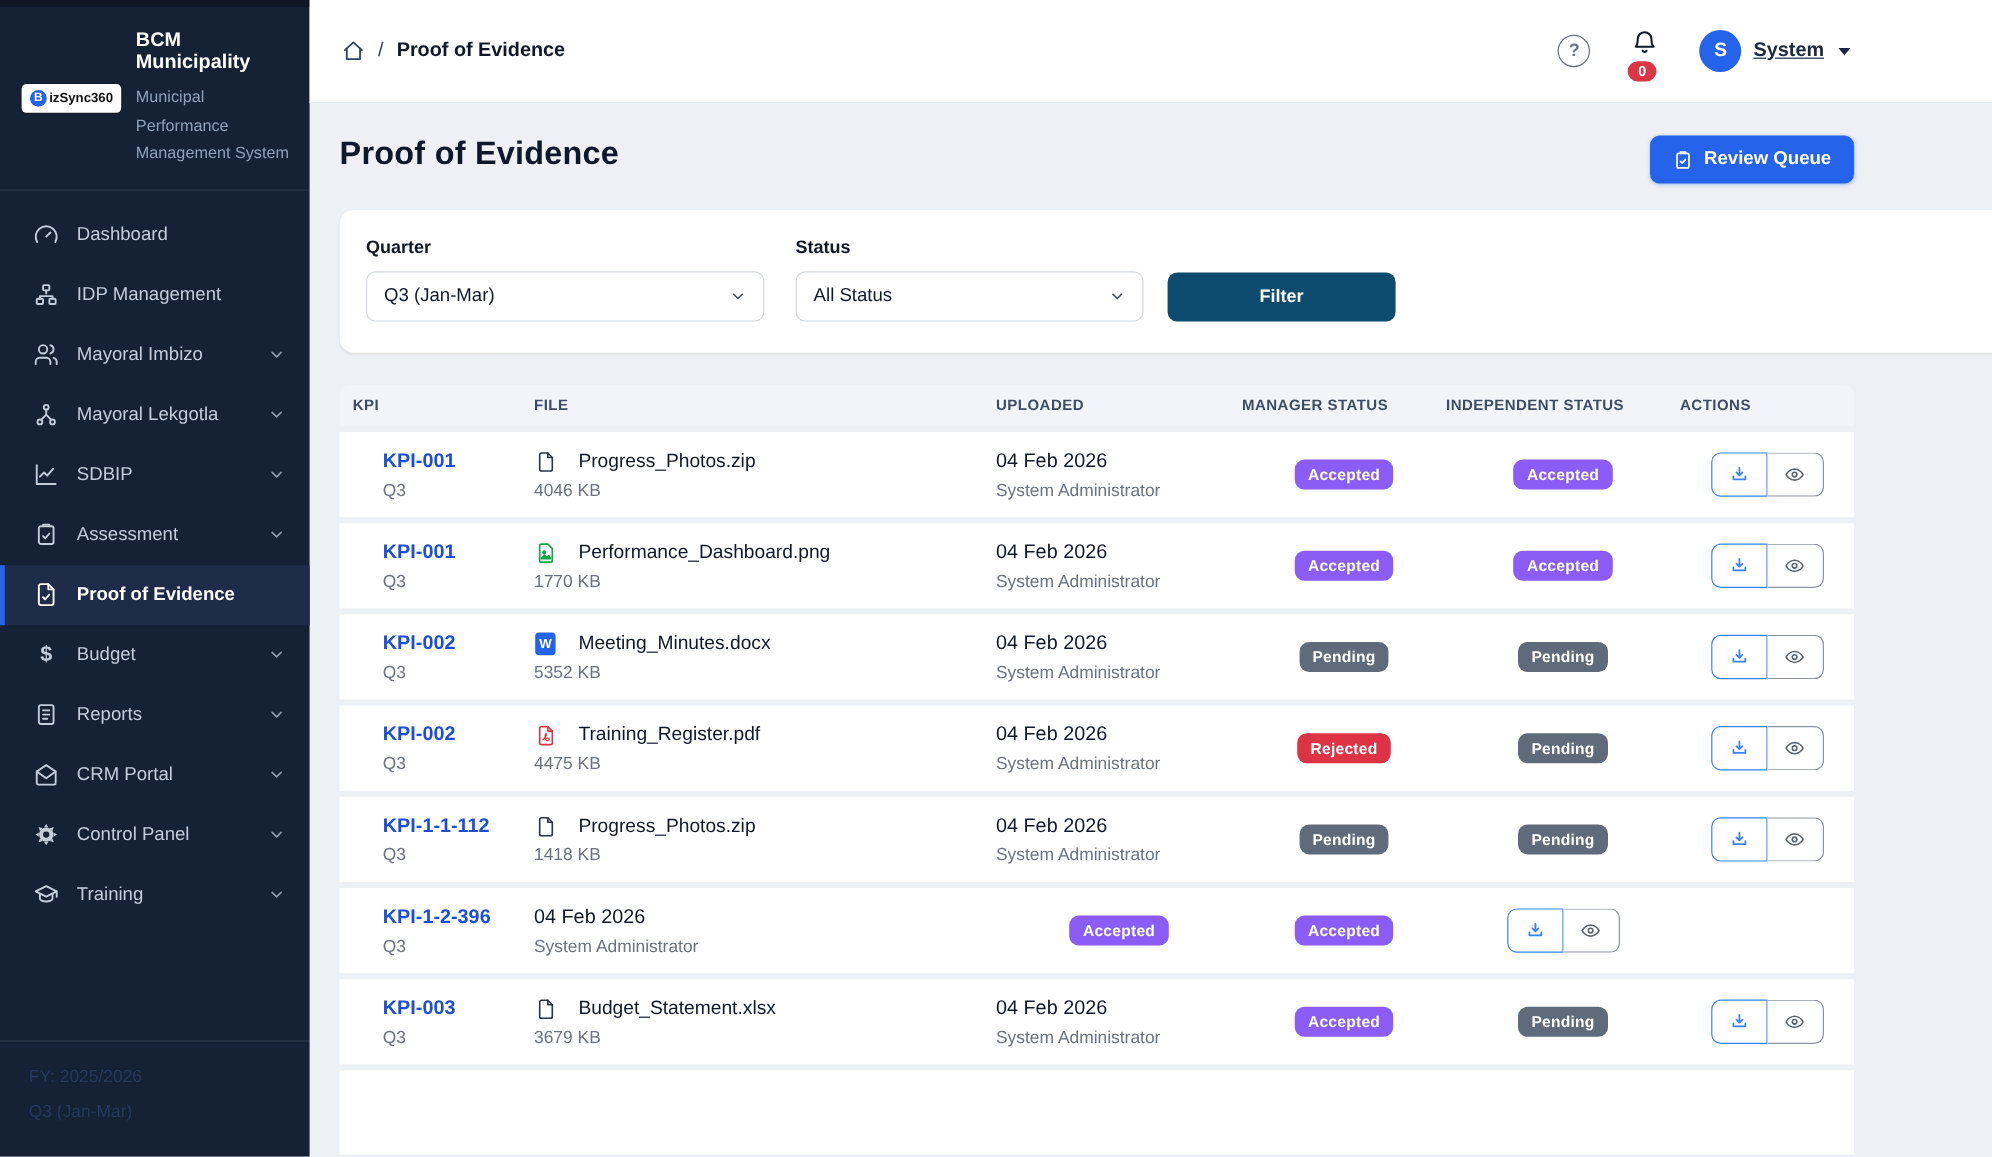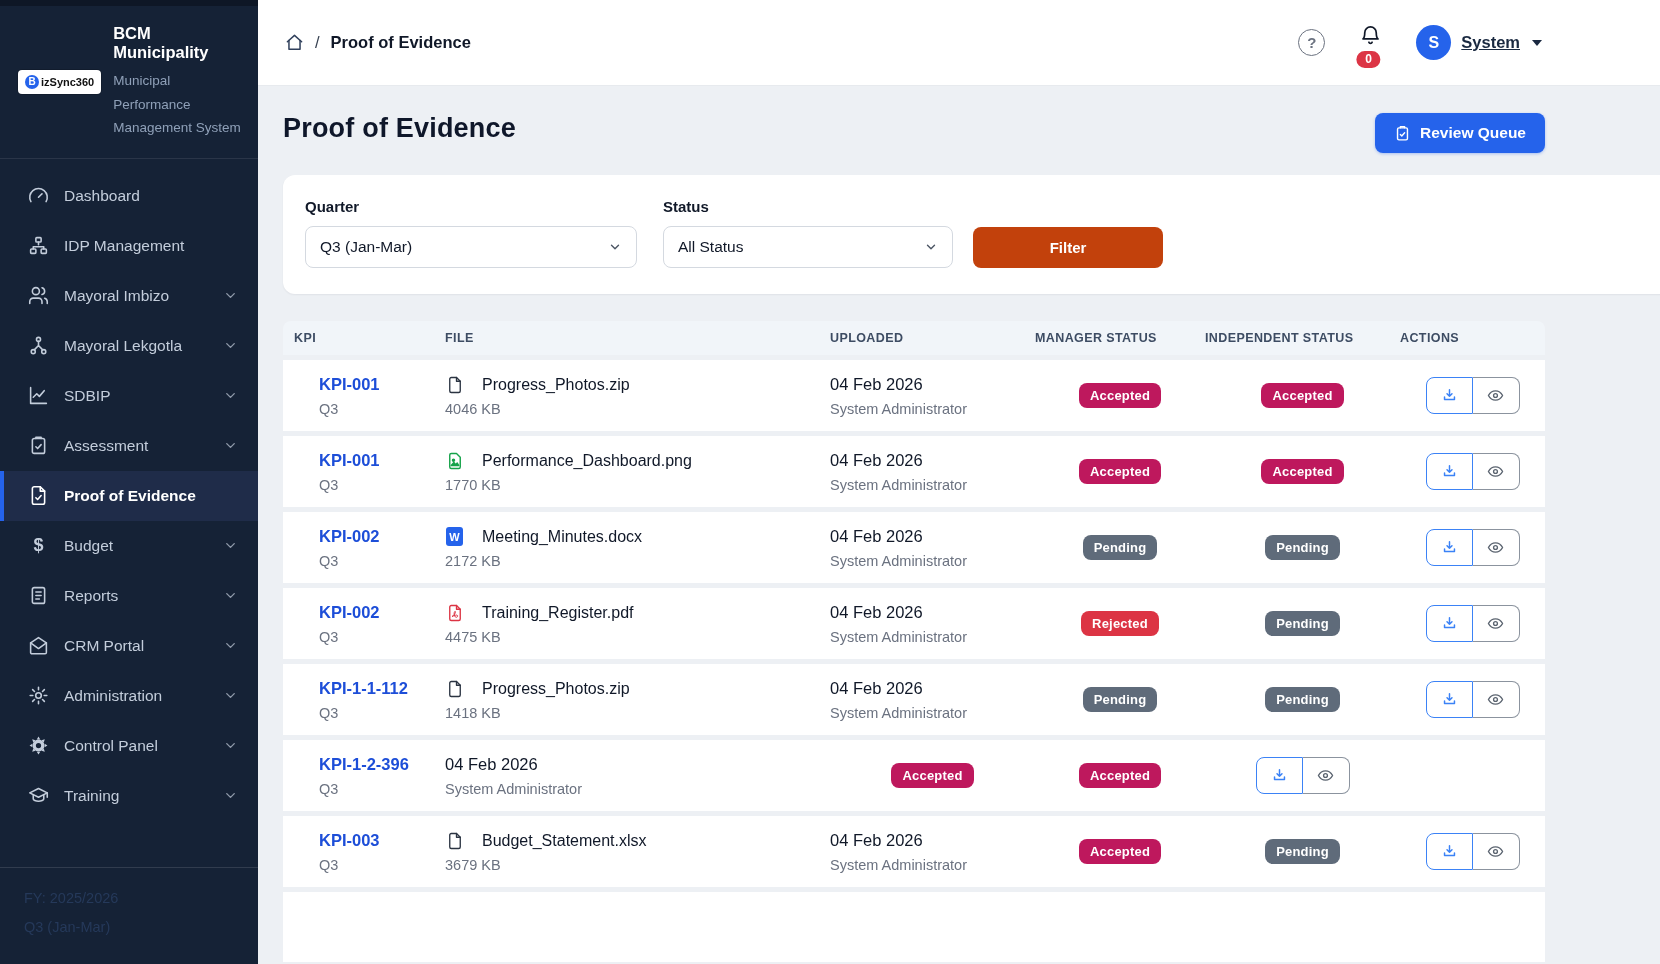--- a/index.html
+++ b/index.html
@@ -45,38 +45,38 @@
   .btn-primary{display:inline-flex;align-items:center;gap:9px;background:#2563EB;color:#fff;border:none;border-radius:8px;padding:11px 19px;font-size:15.5px;font-weight:600;font-family:inherit;cursor:pointer;box-shadow:0 1px 3px rgba(37,99,235,.35)}
   .btn-primary svg{width:17px;height:17px}
 
   
   .filter-card{margin-top:22px;width:1402px;background:#fff;border-radius:12px;padding:23px 22px 26px;box-shadow:0 1px 2px rgba(16,24,40,.06);display:flex;align-items:flex-end;gap:26px}
   .field label{display:block;font-size:15px;font-weight:600;color:#101828;margin-bottom:11px}
   .select{display:flex;align-items:center;justify-content:space-between;border:1px solid #D4D9E0;border-radius:8px;height:42px;padding:0 14px;font-size:15.5px;color:#101828;cursor:pointer;background:#fff}
   .select svg{width:14px;height:14px;color:#4B5563}
   .w-quarter{width:332px}
   .w-status{width:290px}
-  .btn-filter{background:#c2410c;color:#fff;border:none;border-radius:8px;width:190px;height:41px;font-size:15px;font-weight:600;font-family:inherit;cursor:pointer;margin-left:-6px}
+  .btn-filter{background:#0c4a6e;color:#fff;border:none;border-radius:8px;width:190px;height:41px;font-size:15px;font-weight:600;font-family:inherit;cursor:pointer;margin-left:-6px}
 
   
   .table{margin-top:27px;width:1262px}
   .grid{display:grid;grid-template-columns:162px 385px 205px 170px 195px 145px;align-items:center}
   .t-head{background:#F1F5F9;border-radius:8px 8px 0 0;padding:10px 0;font-size:12.5px;font-weight:700;letter-spacing:.4px;color:#3D4C63;text-transform:uppercase}
   .t-head .c1{padding-left:11px}
   .t-row{background:#fff;margin-top:5px;padding:14px 0;min-height:71px}
   .c-kpi{padding-left:36px}
   .kpi-link{font-size:16.5px;font-weight:700;color:#1D4ED8;cursor:pointer}
   .sub{font-size:14.5px;color:#6B7280;margin-top:7px}
   .file-line{display:flex;align-items:center;gap:18px;font-size:16px;color:#101828}
   .file-ic{width:19px;height:21px;flex-shrink:0;display:flex;align-items:center;justify-content:center}
   .file-size{font-size:14.5px;color:#6B7280;margin-top:6px}
   .c-up .date{font-size:16.5px;color:#101828}
   .c-badge{text-align:center}
   .badge{display:inline-block;padding:5px 11px;border-radius:8px;font-size:13px;font-weight:700;color:#fff;letter-spacing:.2px}
-  .badge-accepted{background:#be185d}
+  .badge-accepted{background:#8b5cf6}
   .badge-pending{background:#5F6B7A}
   .badge-rejected{background:#DC3444}
   .c-actions{display:flex;justify-content:center}
   .btn-group{display:inline-flex}
   .icon-btn{width:47px;height:37px;background:#fff;display:flex;align-items:center;justify-content:center;cursor:pointer}
   .icon-btn svg{width:17px;height:17px}
   .btn-dl{border:1.5px solid #3B82F6;border-radius:8px 0 0 8px;color:#3B82F6}
   .btn-view{border:1px solid #8B939E;border-left:none;border-radius:0 8px 8px 0;color:#5B6470}
   .row-stub{background:#fff;margin-top:5px;height:70px}
 
@@ -224,32 +224,20 @@
           <path d="m3 9 9-6 9 6v11a1.5 1.5 0 0 1-1.5 1.5h-15A1.5 1.5 0 0 1 3 20z"></path>
           <path d="m3 9 9 6.5L21 9"></path>
         </svg>
 
         <span class="nav-label">CRM Portal</span>
         <svg class="chev" viewBox="0 0 24 24" fill="none" stroke="currentColor" stroke-width="2.2" stroke-linecap="round" stroke-linejoin="round">
           <path d="m6 9 6 6 6-6"></path>
         </svg>
       </div>
 
-      <div class="nav-item">
-
-        <svg class="ic" viewBox="0 0 24 24" fill="none" stroke="currentColor" stroke-width="1.8" stroke-linecap="round" stroke-linejoin="round">
-          <circle cx="12" cy="12" r="3.2"></circle>
-          <path d="M12 2.5v3M12 18.5v3M2.5 12h3M18.5 12h3M5.3 5.3l2.1 2.1M16.6 16.6l2.1 2.1M18.7 5.3l-2.1 2.1M7.4 16.6l-2.1 2.1"></path>
-        </svg>
-
-        <span class="nav-label">Administration</span>
-        <svg class="chev" viewBox="0 0 24 24" fill="none" stroke="currentColor" stroke-width="2.2" stroke-linecap="round" stroke-linejoin="round">
-          <path d="m6 9 6 6 6-6"></path>
-        </svg>
-      </div>
 
       <div class="nav-item">
 
         <svg class="ic" viewBox="0 0 24 24" fill="currentColor">
           <path d="M12 1.8 14 5h-4zM12 22.2 10 19h4zM1.8 12 5 10v4zM22.2 12 19 14v-4zM4.8 4.8 8.6 6 6 8.6zM19.2 19.2 15.4 18l2.6-2.6zM19.2 4.8 18 8.6 15.4 6zM4.8 19.2 6 15.4 8.6 18z"></path>
           <path d="M12 5.2a6.8 6.8 0 1 0 0 13.6 6.8 6.8 0 0 0 0-13.6zm0 9.8a3 3 0 1 1 0-6 3 3 0 0 1 0 6z"></path>
         </svg>
 
         <span class="nav-label">Control Panel</span>
         <svg class="chev" viewBox="0 0 24 24" fill="none" stroke="currentColor" stroke-width="2.2" stroke-linecap="round" stroke-linejoin="round">
@@ -455,21 +443,21 @@
             </div>
             <div>
               <div class="file-line">
 
                 <span class="file-ic">
                   <span class="sq" style="background:#2563EB">W</span>
                 </span>
 
                 <span>Meeting_Minutes.docx</span>
               </div>
-              <div class="file-size">2172 KB</div>
+              <div class="file-size">5352 KB</div>
             </div>
             <div class="c-up">
               <div class="date">04 Feb 2026</div>
               <div class="sub">System Administrator</div>
             </div>
             <div class="c-badge">
               <span class="badge badge-pending">Pending</span>
             </div>
             <div class="c-badge">
               <span class="badge badge-pending">Pending</span>

